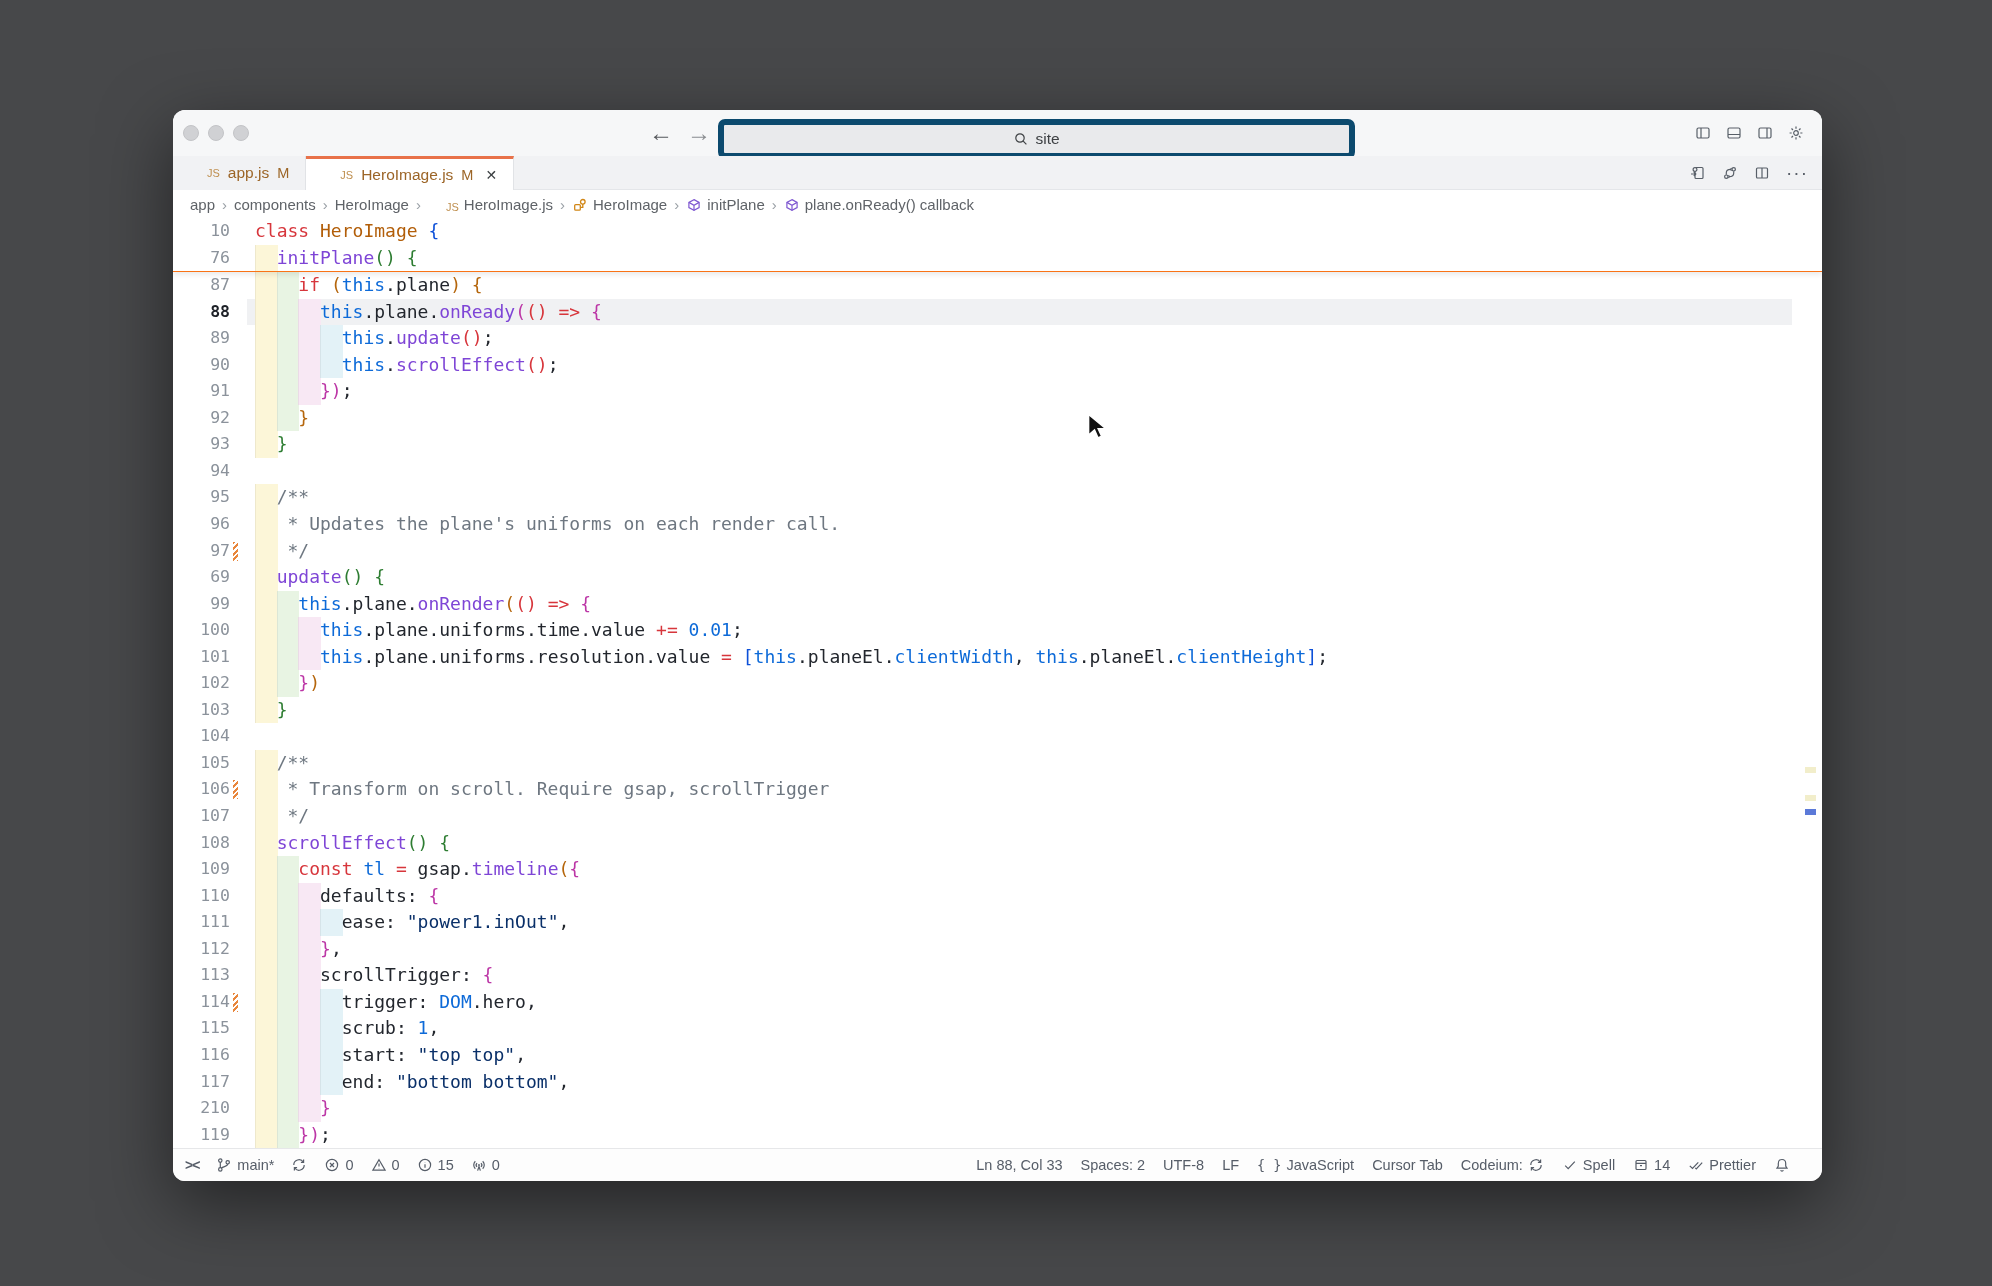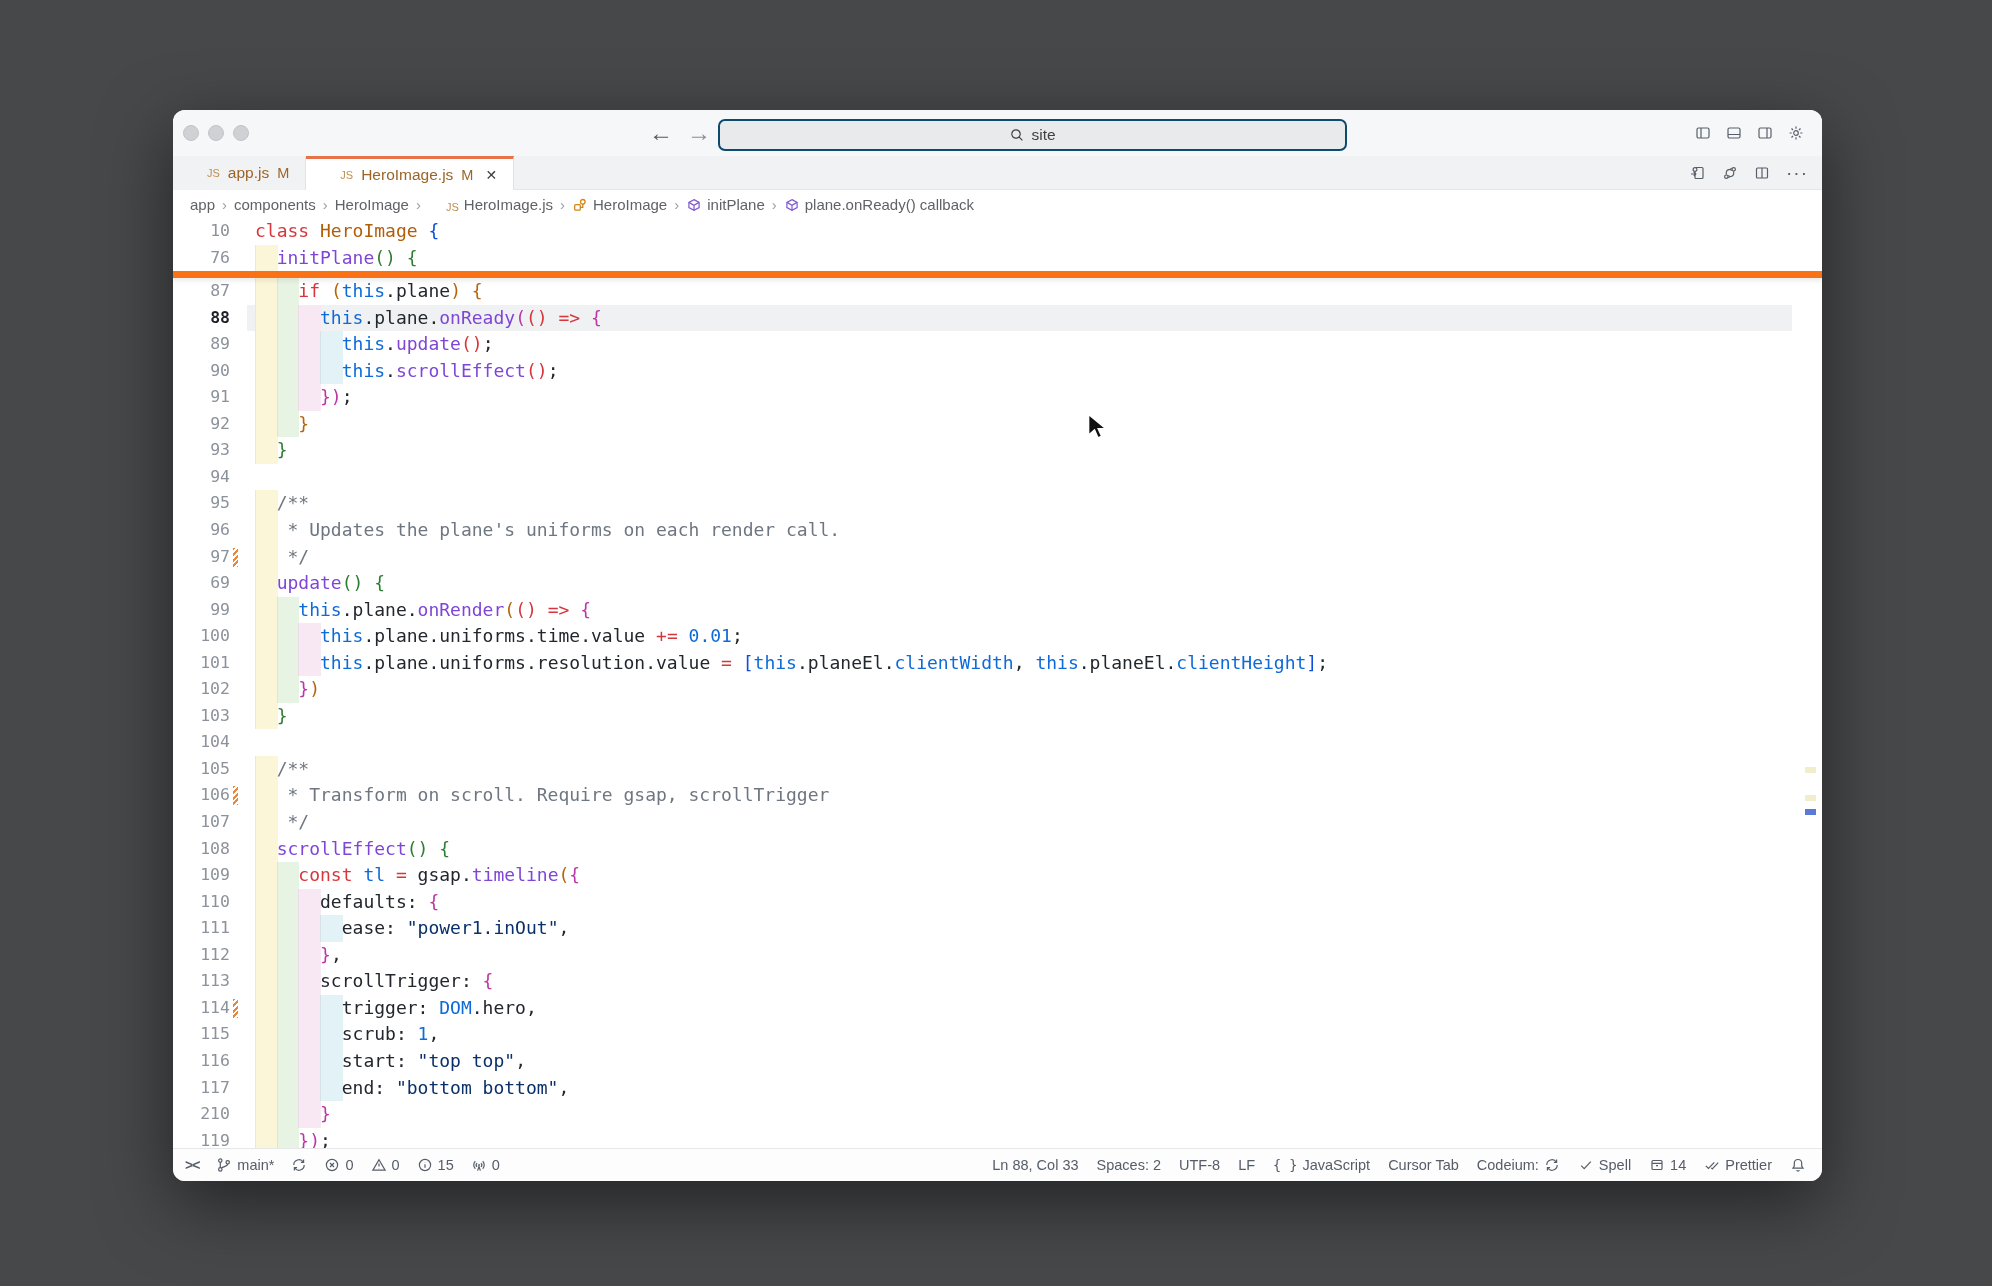--- a/index.html
+++ b/index.html
@@ -6,21 +6,21 @@
   body{width:1992px;height:1286px;background:#47484a;font-family:"Liberation Sans","DejaVu Sans",sans-serif;overflow:hidden;position:relative;}
   .stage{position:absolute;inset:0;}
   .window{position:absolute;left:173px;top:110px;width:1649px;height:1071px;background:#fff;border-radius:12px;box-shadow:0 22px 70px rgba(0,0,0,.5);overflow:hidden;}
   
   .titlebar{position:absolute;left:0;top:0;right:0;height:46px;background:#f6f7f8;}
   .traffic{position:absolute;left:10px;top:15px;display:flex;gap:9px;}
   .tl{width:16px;height:16px;border-radius:50%;background:#d0d1d4;border:1px solid #c3c4c7;box-sizing:border-box;}
   .nav{position:absolute;left:476px;top:0;height:46px;display:flex;align-items:center;gap:14px;color:#55585c;font-size:24px;}
   .navbtn{cursor:default;line-height:1;}
   .navbtn.fwd{color:#8a8d91;}
-  .cmdcenter{position:absolute;left:545px;top:9px;width:625px;height:28px;background:#e9eaec;border:2px solid #0c4a6e;border-radius:7px;display:flex;align-items:center;justify-content:center;gap:6px;color:#3e4144;font-size:15.5px;}
+  .cmdcenter{position:absolute;left:545px;top:9px;width:625px;height:28px;background:#e9eaec;border:6px solid #0c4a6e;border-radius:7px;display:flex;align-items:center;justify-content:center;gap:6px;color:#3e4144;font-size:15.5px;}
   .winicons{position:absolute;right:18px;top:0;height:46px;display:flex;align-items:center;gap:15px;color:#585f68;}
   
   .tabbar{position:absolute;left:0;top:46px;right:0;height:34px;background:#f1f2f4;}
   .tabbar .bborder{position:absolute;left:0;right:0;bottom:0;height:1px;background:#e4e6e9;}
   .tabs{position:absolute;left:0;top:0;bottom:0;display:flex;}
   .tab{position:relative;display:flex;align-items:center;gap:8px;padding:0 16px;font-size:15.5px;color:#9c6527;background:#f1f2f4;border-right:1px solid #e1e3e6;height:34px;box-sizing:border-box;}
   .tab.active{background:#fff;border-top:3px solid #e8724a;z-index:2;}
   .tab .badge{font-size:14.5px;}
   .tab .close{font-size:14px;color:#3c4043;margin-left:4px;}
   .jsicon{font-size:11px;font-weight:normal;color:#bf8f4f;letter-spacing:0;margin-left:18px;}
@@ -31,30 +31,30 @@
   .crumb-sep{color:#9aa0a6;font-size:15px;}
   
   .editor{position:absolute;left:0;top:108px;right:0;bottom:32px;background:#fff;overflow:hidden;font-family:"DejaVu Sans Mono",monospace;}
   .codeline{position:relative;height:26.55px;line-height:26.55px;white-space:pre;}
   .gut{position:absolute;left:0;top:0;width:57px;text-align:right;font-size:16.5px;color:var(--linenum);}
   .codeline.cur .gut{color:#1d2127;font-weight:bold;}
   .curbg{position:absolute;left:74px;width:1545px;top:0;bottom:0;background:var(--curline);}
   .strip{position:absolute;top:0;bottom:0;width:21.69px;border-left:1px solid rgba(0,0,0,.055);}
   .codetext{position:absolute;left:82px;top:0;font-size:18px;}
   .gmark{position:absolute;left:60px;top:4px;width:5px;height:19px;background:repeating-linear-gradient(135deg,#e8863c 0 2px,#ffffff 2px 4px);}
-  .sticky{position:relative;background:#fff;box-shadow:0 3px 5px rgba(0,0,0,.08);border-bottom:7px solid #f97316;z-index:3;}
+  .sticky{position:relative;background:#fff;box-shadow:0 3px 5px rgba(0,0,0,.08);border-bottom:1px solid #f97316;z-index:3;}
   .tk-k{color:var(--kw);margin-top:24px;} .tk-cls{color:var(--cls);} .tk-fn{color:var(--fn);}
   .tk-bl{color:var(--blue);} .tk-p{color:var(--plain);} .tk-str{color:var(--str);}
   .tk-c{color:var(--cmt);} .tk-num{color:var(--num);}
   .tk-b1{color:var(--b1);} .tk-b2{color:var(--b2);} .tk-b3{color:var(--b3);} .tk-b4{color:var(--b4);}
   .rmark{position:absolute;right:6px;width:11px;height:6px;}
   
   .statusbar{position:absolute;left:0;right:0;bottom:0;height:32px;background:#fdfdfd;border-top:1px solid #e6e7e9;display:flex;align-items:center;justify-content:space-between;font-size:14.5px;color:#565d68;}
   .sb-left{display:flex;align-items:center;gap:17px;padding-left:12px;}
-  .sb-right{display:flex;align-items:center;gap:18px;padding-right:16px;}
+  .sb-right{display:flex;align-items:center;gap:18px;padding-right:32px;}
   .sbitem{display:flex;align-items:center;gap:5px;white-space:nowrap;}
   .remote{font-weight:bold;letter-spacing:-1px;font-size:14px;}
   .braces{font-family:"DejaVu Sans Mono",monospace;font-size:13.5px;}
   .ic{display:inline-flex;align-items:center;}
   .ic svg{display:block;}
   .dots{font-size:19px;letter-spacing:1px;color:#585f68;}
   
   .cursor{position:absolute;left:1086px;top:413px;z-index:50;}
 </style>
 </head>

